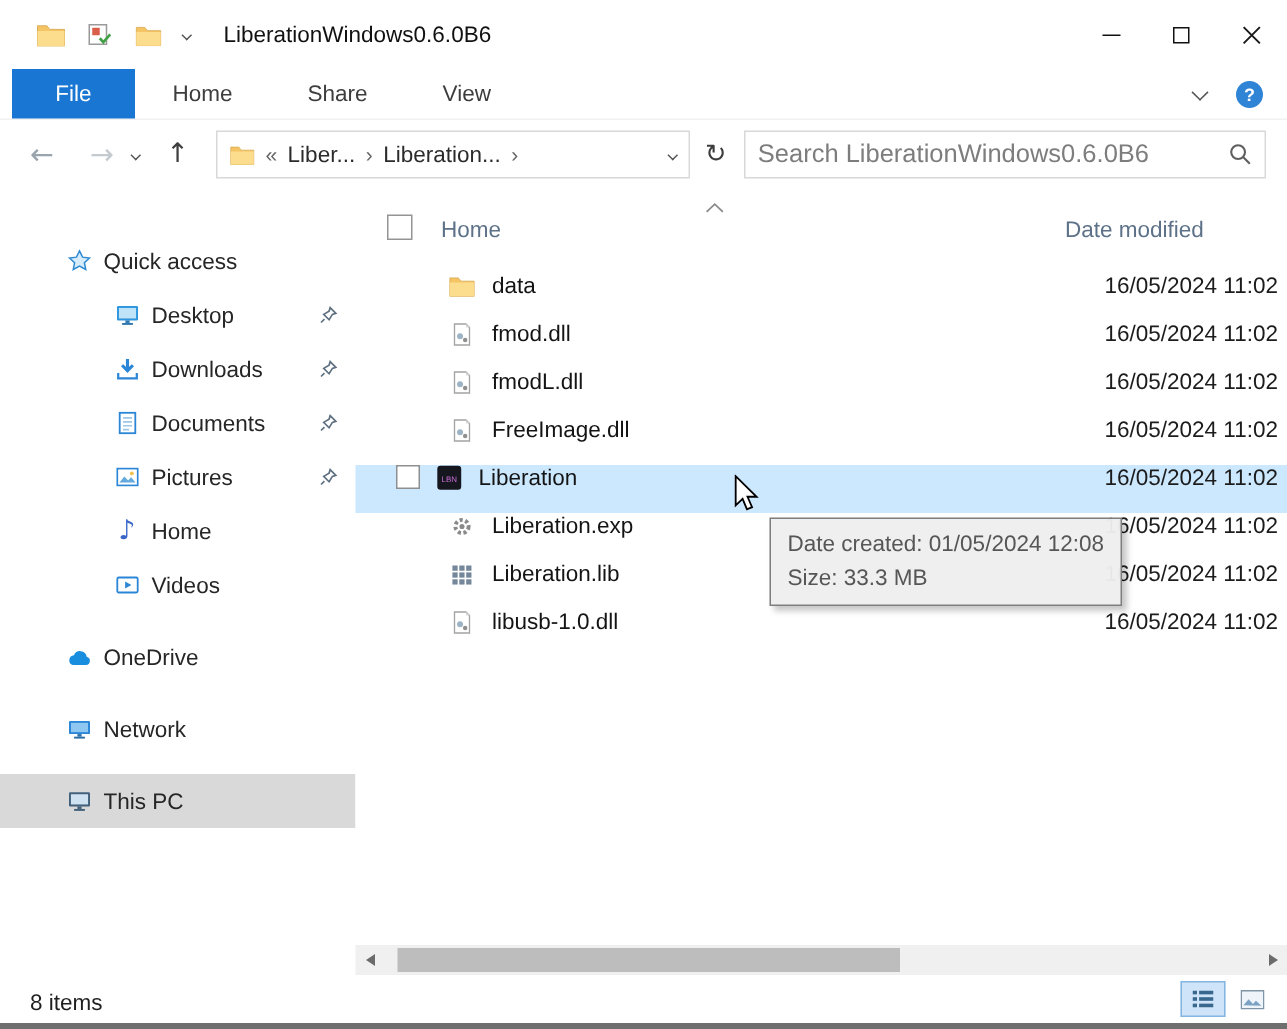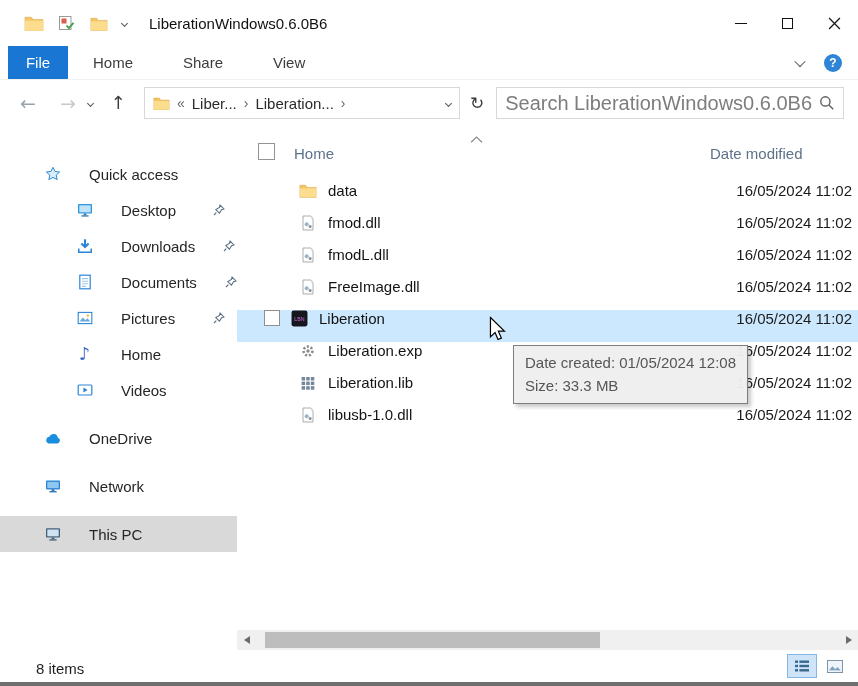--- a/index.html
+++ b/index.html
@@ -15,47 +15,47 @@
   .wc-group{margin-left:auto;display:flex;height:100%}
   .wc{width:47px;height:100%;display:flex;align-items:center;justify-content:center;cursor:default}
   .min-glyph{width:12px;height:1px;background:#111;display:block}
   .max-glyph{width:11px;height:11px;border:1px solid #111;display:block}
   .chev{width:8px;height:8px;border-right:1.6px solid #555;border-bottom:1.6px solid #555;
     transform:rotate(45deg);display:inline-block}
   .chev.sm{width:5px;height:5px;border-width:1.3px}
 
   
   .ribbon{position:absolute;top:46px;left:0;right:0;height:34px;display:flex;align-items:stretch;border-bottom:1px solid #f1f1f1}
-  .tab-file{width:60px;margin-left:8px;background:#1976d2;color:#fff;display:flex;align-items:center;justify-content:center}
+  .tab-file{width:82px;margin-left:8px;background:#1976d2;color:#fff;display:flex;align-items:center;justify-content:center}
   .tab{padding:0 25px;display:flex;align-items:center;color:#3d3d3d}
   .ribbon-right{margin-left:auto;display:flex;align-items:center;gap:20px;padding-right:16px}
   .help-badge{width:18px;height:18px;border-radius:50%;background:#2f84d6;color:#fff;font-size:12px;
     font-weight:bold;display:flex;align-items:center;justify-content:center}
 
   
   .navbar{position:absolute;top:80px;left:0;right:0;height:46px;display:flex;align-items:center}
   .nav-glyph{font-family:"DejaVu Sans",sans-serif;font-size:19px;line-height:1}
   .back{color:#9aa4ad;margin-left:20px}
   .fwd{color:#c4cace;margin-left:24px}
   .histchev{margin-left:12px}
   .up{color:#3f3f3f;margin-left:18px;font-size:18px}
   .addressbar{margin-left:18px;width:316px;height:32px;border:1px solid #d8d8d8;display:flex;align-items:center;
     padding:0 8px;gap:7px;background:#fff}
   .crumb{color:#2b2b2b;white-space:nowrap}
   .crumb-sep{color:#666;font-size:14px}
   .addr-chev{margin-left:auto}
   .refresh{margin-left:10px;color:#3c3c3c;font-size:17px;font-family:"DejaVu Sans",sans-serif}
   .searchbox{margin-left:12px;flex:1;margin-right:14px;height:32px;border:1px solid #d8d8d8;display:flex;
     align-items:center;padding:0 8px;background:#fff}
-  .searchbox input{flex:1;border:0;outline:0;font:inherit;font-size:20px;color:#222;background:transparent}
+  .searchbox input{flex:1;border:0;outline:0;font:inherit;font-size:17px;color:#222;background:transparent}
   .searchbox input::placeholder{color:#7d7d7d}
 
   
   .sidebar{position:absolute;left:0;top:156px;width:237px}
-  .side-item{height:36px;display:flex;align-items:center;gap:28px;padding-left:44px}
+  .side-item{height:36px;display:flex;align-items:center;gap:8px;padding-left:44px}
   .side-item.lvl1{padding-left:76px}
   .side-item.grp{margin-top:12px}
   .side-item.selected{background:#d9d9d9}
   .sicon{width:17px;height:17px;flex:none;display:flex;align-items:center;justify-content:center}
   .slabel{color:#262626;white-space:nowrap}
   .pin{margin-left:auto;margin-right:12px;flex:none;display:flex}
   .note-glyph{font-family:"DejaVu Sans",sans-serif;font-size:18px;color:#3a66c8;line-height:1}
 
   
   .main{position:absolute;left:237px;top:126px;right:0;bottom:56px;background:#fff}
@@ -84,21 +84,21 @@
   
   .hscroll{position:absolute;left:237px;right:0;bottom:36px;height:20px;background:#f0f0f0;display:flex;align-items:center}
   .scroll-btn{width:19px;height:20px;display:flex;align-items:center;justify-content:center}
   .tri-left{width:0;height:0;border-top:4.5px solid transparent;border-bottom:4.5px solid transparent;border-right:6px solid #6b6b6b}
   .tri-right{width:0;height:0;border-top:4.5px solid transparent;border-bottom:4.5px solid transparent;border-left:6px solid #6b6b6b}
   .scroll-track{flex:1;height:100%;position:relative}
   .scroll-thumb{position:absolute;left:9px;top:2px;height:16px;width:335px;background:#bdbdbd}
 
   
   .statusbar{position:absolute;left:0;right:0;bottom:0;height:36px;display:flex;align-items:center}
-  .items-count{margin-left:36px;color:#1f1f1f}
+  .items-count{margin-left:20px;color:#1f1f1f}
   .view-buttons{margin-left:auto;margin-right:8px;display:flex;gap:3px;align-items:center;padding-bottom:4px}
   .vbtn{width:30px;height:24px;display:flex;align-items:center;justify-content:center;border:1px solid transparent;background:transparent}
   .vbtn.selected{background:#cfe4f8;border-color:#84b6e2}
   .bottom-edge{position:absolute;left:0;right:0;bottom:0;height:4px;background:#6f6f6f;z-index:9}
 </style>
 </head>
 <body>
 
 <svg width="0" height="0" style="position:absolute" aria-hidden="true">
 <defs>

